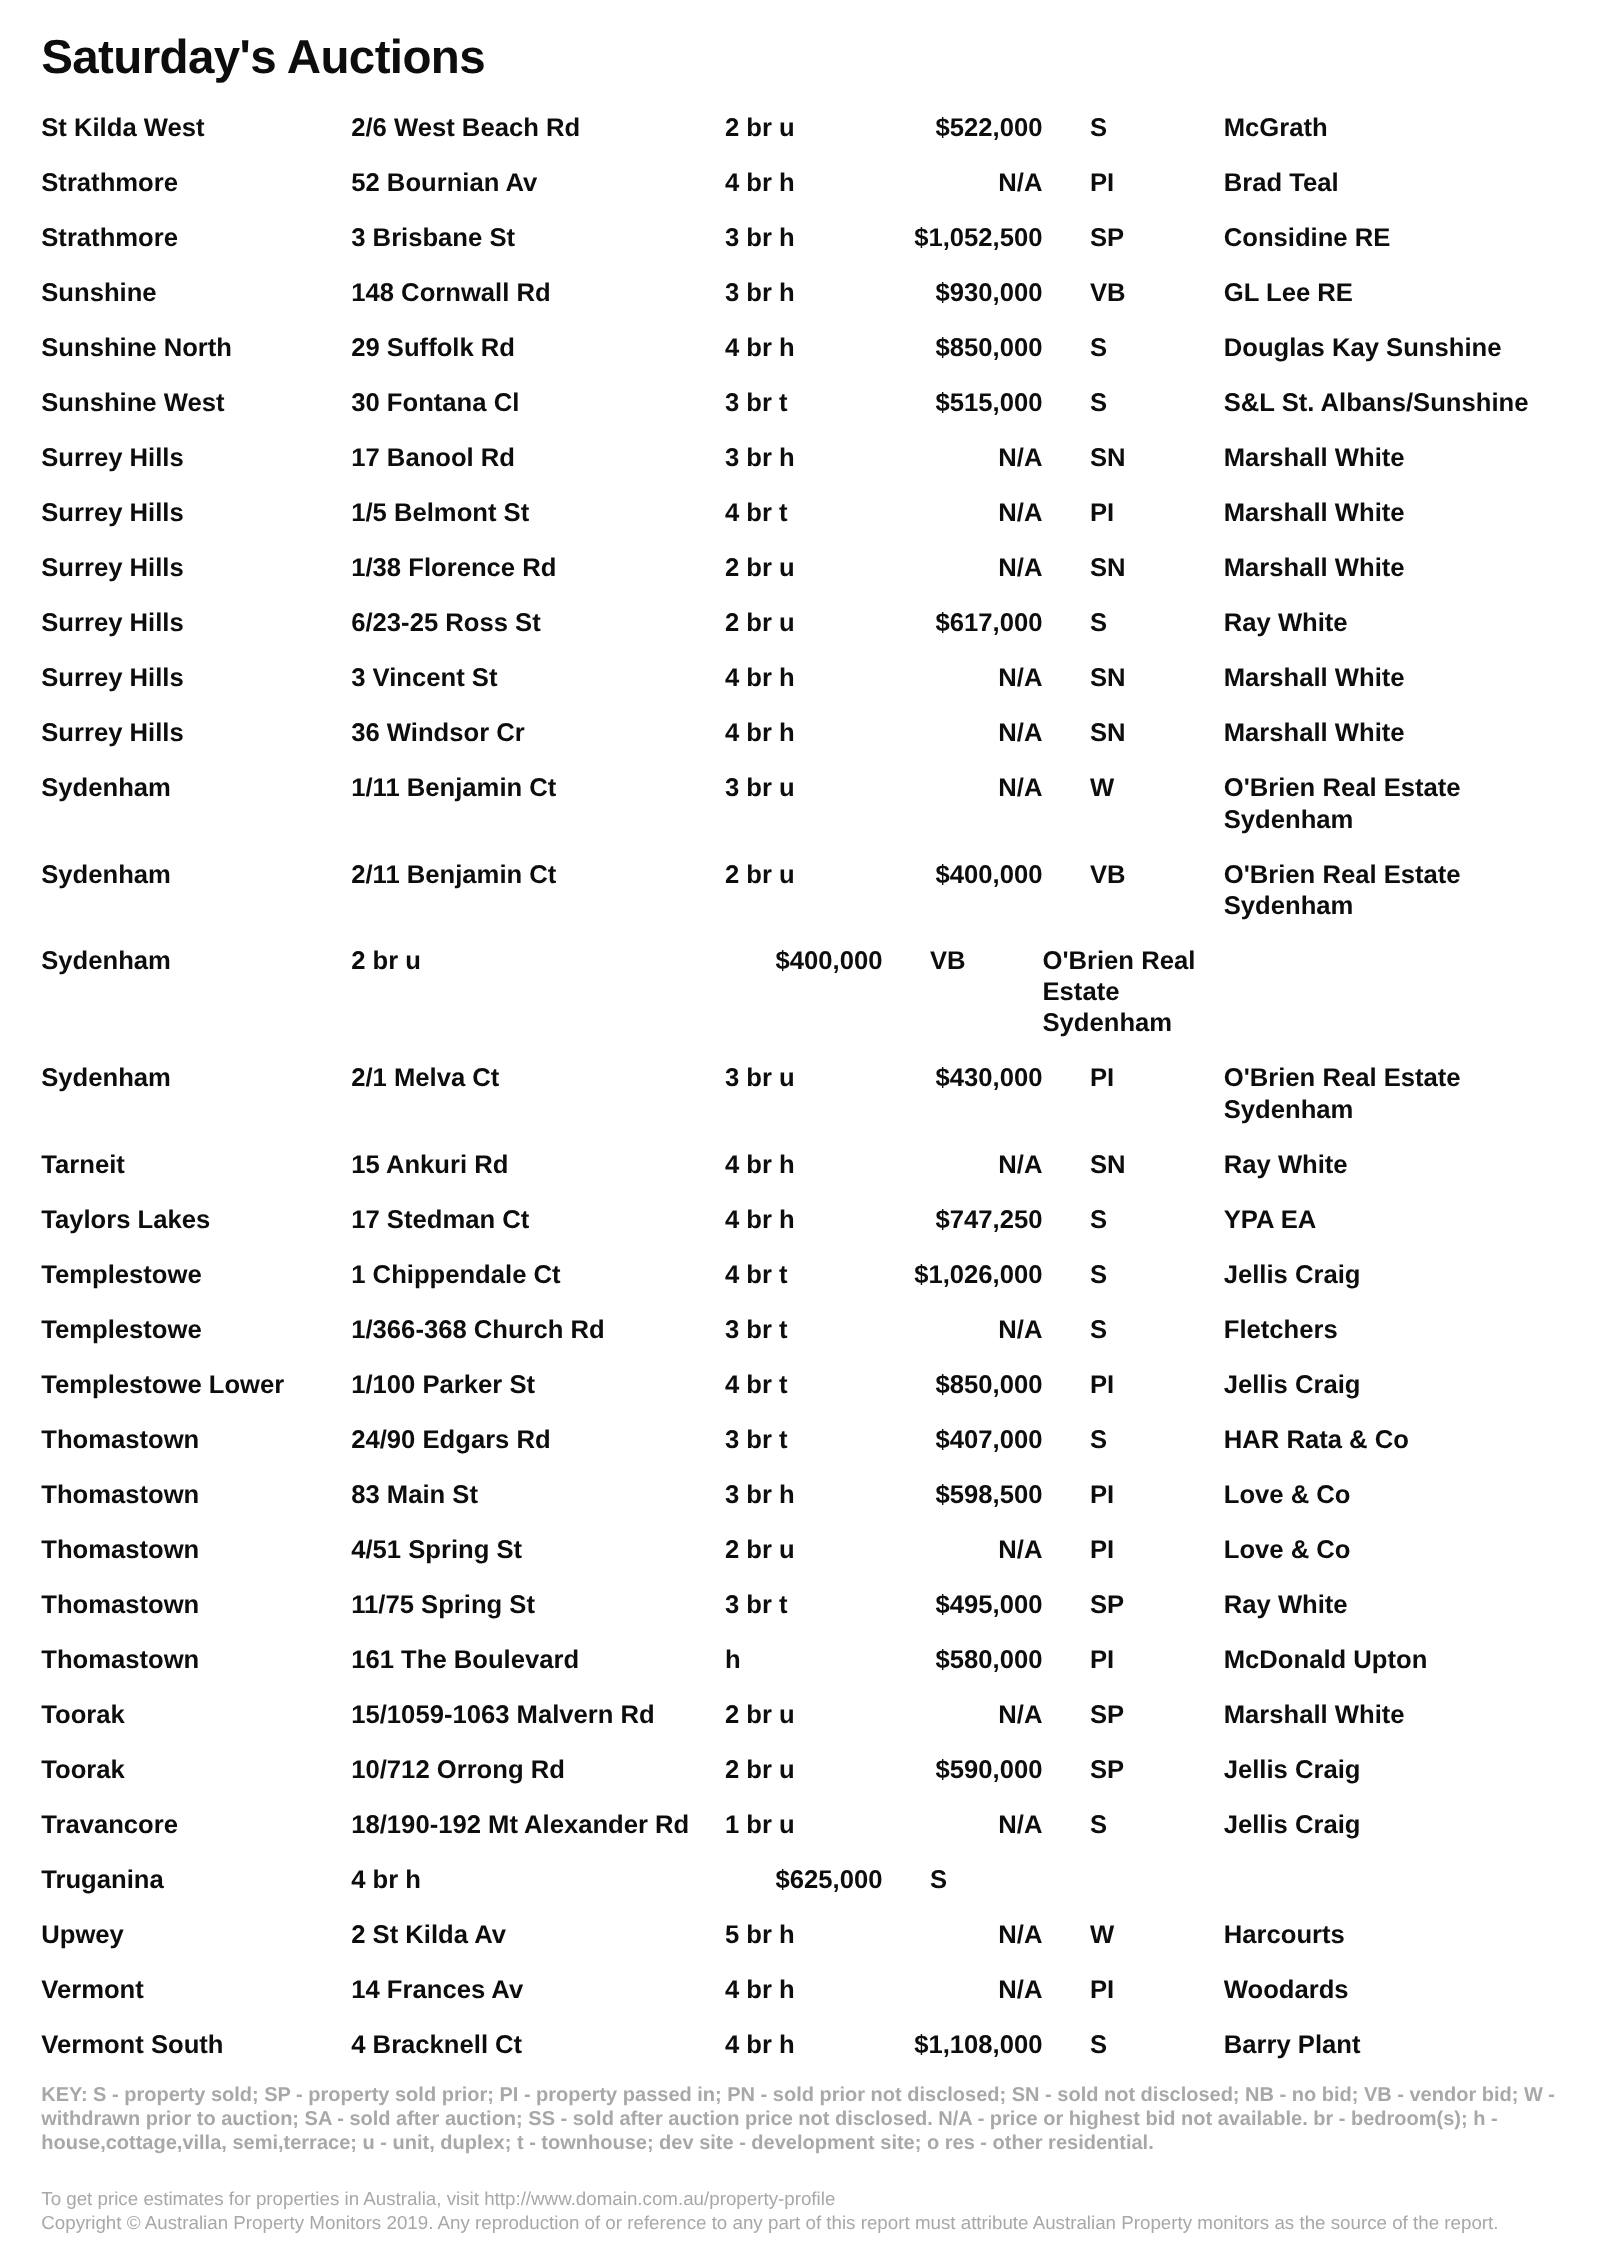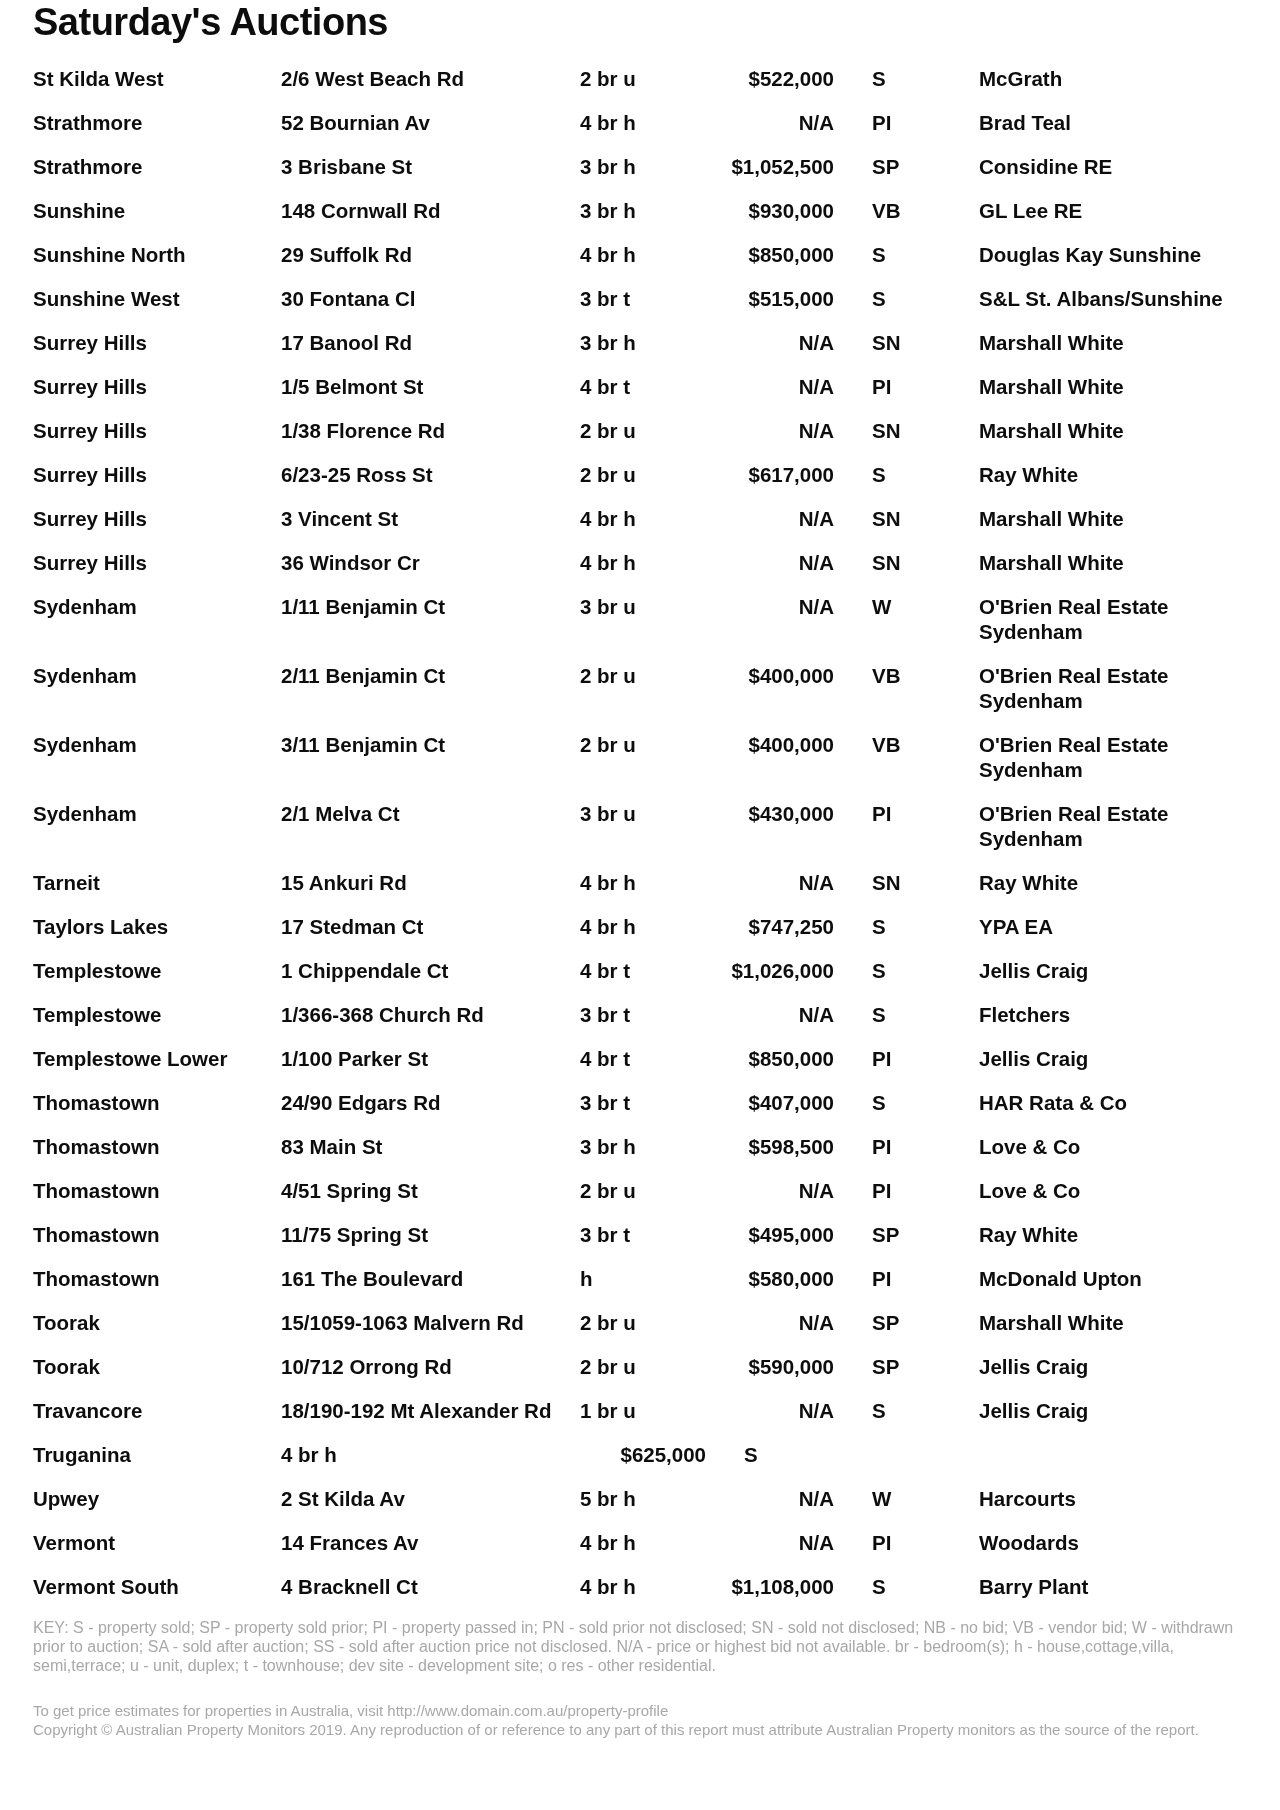--- a/index.html
+++ b/index.html
@@ -11,21 +11,21 @@
     width: 1280px;
     height: 1810px;
     font-family: "Liberation Sans", sans-serif;
     color: #0d0d0d;
     overflow: hidden;
   }
   .page {
     box-sizing: border-box;
     width: 1280px;
     height: 1340px;
-    padding: 0 33px 10px 33px;
+    padding: 24px 33px 10px 33px;
     display: flex;
     flex-direction: column;
   }
   .page-title {
     font-size: 38px;
     line-height: 44px;
     font-weight: 700;
     letter-spacing: -0.5px;
     margin: 0 0 22px 0;
   }
@@ -46,20 +46,21 @@
   .c0 { padding-right: 8px; }
   .c1 { padding-right: 8px; }
   .c3 { text-align: right; }
   .c4 { padding-left: 38px; }
   .c5 { white-space: pre-line; padding-right: 4px; }
   .footer-key {
     margin-top: 0;
     color: #a8a8a8;
     font-size: 16px;
     line-height: 19px;
+    font-weight: bold;
   }
   .footer-note {
     margin-top: 10px;
     color: #a8a8a8;
     font-size: 15px;
     line-height: 19px;
   }
 </style>
 </head>
 <body>
@@ -178,21 +179,20 @@
         <div class="cell c0">Sydenham</div>
         <div class="cell c1">2/11 Benjamin Ct</div>
         <div class="cell c2">2 br u</div>
         <div class="cell c3">$400,000</div>
         <div class="cell c4">VB</div>
         <div class="cell c5">O'Brien Real Estate
 Sydenham</div>
       </div>
       <div class="trow row">
         <div class="cell c0">Sydenham</div>
-        <div class="cell c1">3/11 Benjamin Ct</div>
         <div class="cell c2">2 br u</div>
         <div class="cell c3">$400,000</div>
         <div class="cell c4">VB</div>
         <div class="cell c5">O'Brien Real Estate
 Sydenham</div>
       </div>
       <div class="trow row">
         <div class="cell c0">Sydenham</div>
         <div class="cell c1">2/1 Melva Ct</div>
         <div class="cell c2">3 br u</div>

